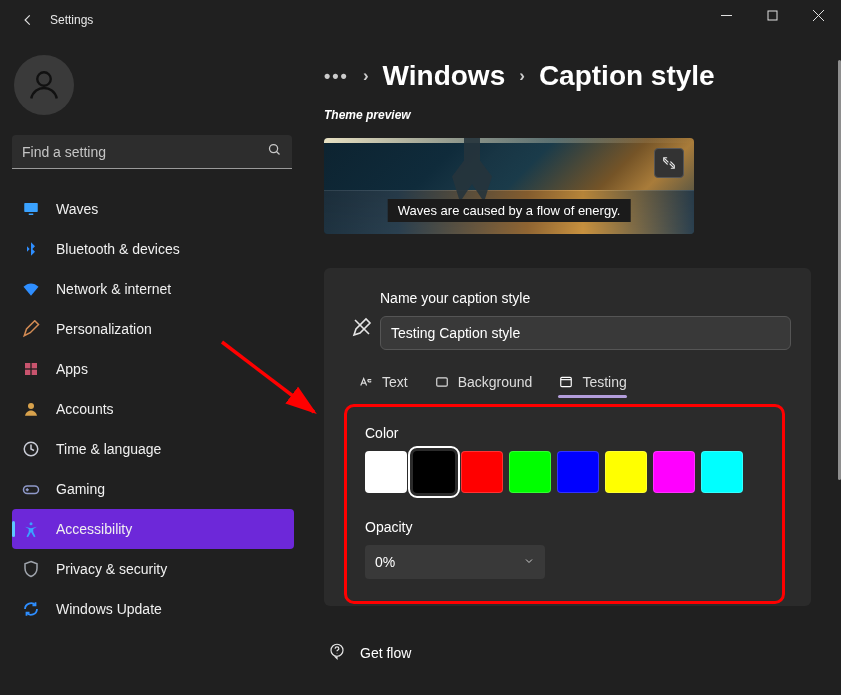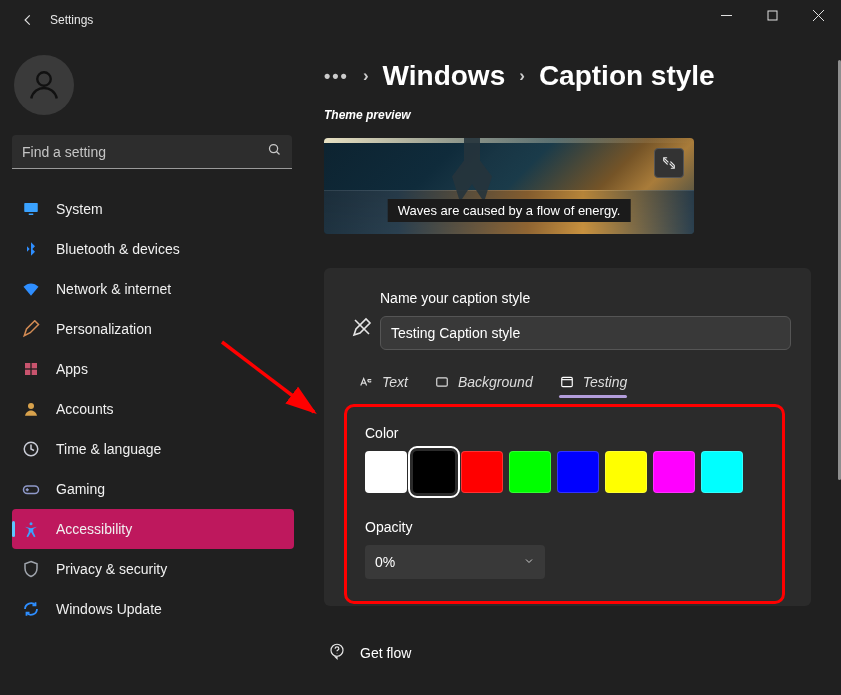--- a/index.html
+++ b/index.html
@@ -44,21 +44,21 @@
   .searchbox input::placeholder { color: #c5c5c5; }
 
   
   .nav { display: flex; flex-direction: column; gap: 0; }
   .nav-item {
     display: flex; align-items: center; height: 40px;
     padding-left: 10px; border-radius: 4px;
     font-size: 14px; color: #f0f0f0;
     position: relative; gap: 16px;
   }
-  .nav-item.active { background: #be185d; align-items: center; }
+  .nav-item.active { background: #6d28d9; align-items: center; }
   .nav-item.active::before {
     content:""; position:absolute; left:0; top:12px; bottom:12px; width:3px;
     background:#5ec7ff; border-radius: 2px;
   }
   .nav-item .icon-slot { width: 18px; height: 18px; display:flex;align-items:center;justify-content:center; font-size:16px; }
 
   
   .breadcrumb {
     display:flex; align-items:center; gap: 14px;
     margin-top: 20px; margin-bottom: 16px;
@@ -114,21 +114,21 @@
     width: 100%; height: 34px; background:#393939; border:1px solid #555;
     border-radius:6px; padding:0 10px; color:#fff; font-size:14px;
   }
 
   
   .tabs {
     display:flex; gap: 26px; margin-top: 24px; margin-bottom: 4px; padding-left: 14px;
   }
   .tab {
     display:flex; align-items:center; gap:8px; font-size:14px; color:#ddd;
-    padding-bottom:8px; position:relative;font-style:italic;
+    padding-bottom:8px; position:relative;
   }
   .tab.active::after {
     content:""; position:absolute; left:0; right:0; bottom:0;
     height:3px; background:#b39ddb; border-radius:2px;
   }
   .tab .tab-ico { width:16px;height:16px;display:flex;align-items:center;justify-content:center; }
 
   
   .panel-hl {
     border: 3px solid #ff0000; border-radius: 10px;
@@ -208,21 +208,21 @@
     </div>
 
     <div class="nav" id="nav">
         <div class="nav-item">
           <span class="icon-slot">
             <svg width="18" height="18" viewBox="0 0 24 24" fill="#3aa2ff">
               <rect x="3" y="4" width="18" height="12" rx="1"></rect>
               <rect x="9" y="18" width="6" height="2"></rect>
             </svg>
           </span>
-          <span>System</span>
+          <span>Waves</span>
         </div>
         <div class="nav-item">
           <span class="icon-slot">
             <svg width="16" height="16" viewBox="0 0 24 24" fill="#2e8eff">
               <path d="M12 2l6 6-4 4 4 4-6 6V2zM6 8l4 4-4 4"></path>
             </svg>
           </span>
           <span>Bluetooth &amp; devices</span>
         </div>
         <div class="nav-item">

